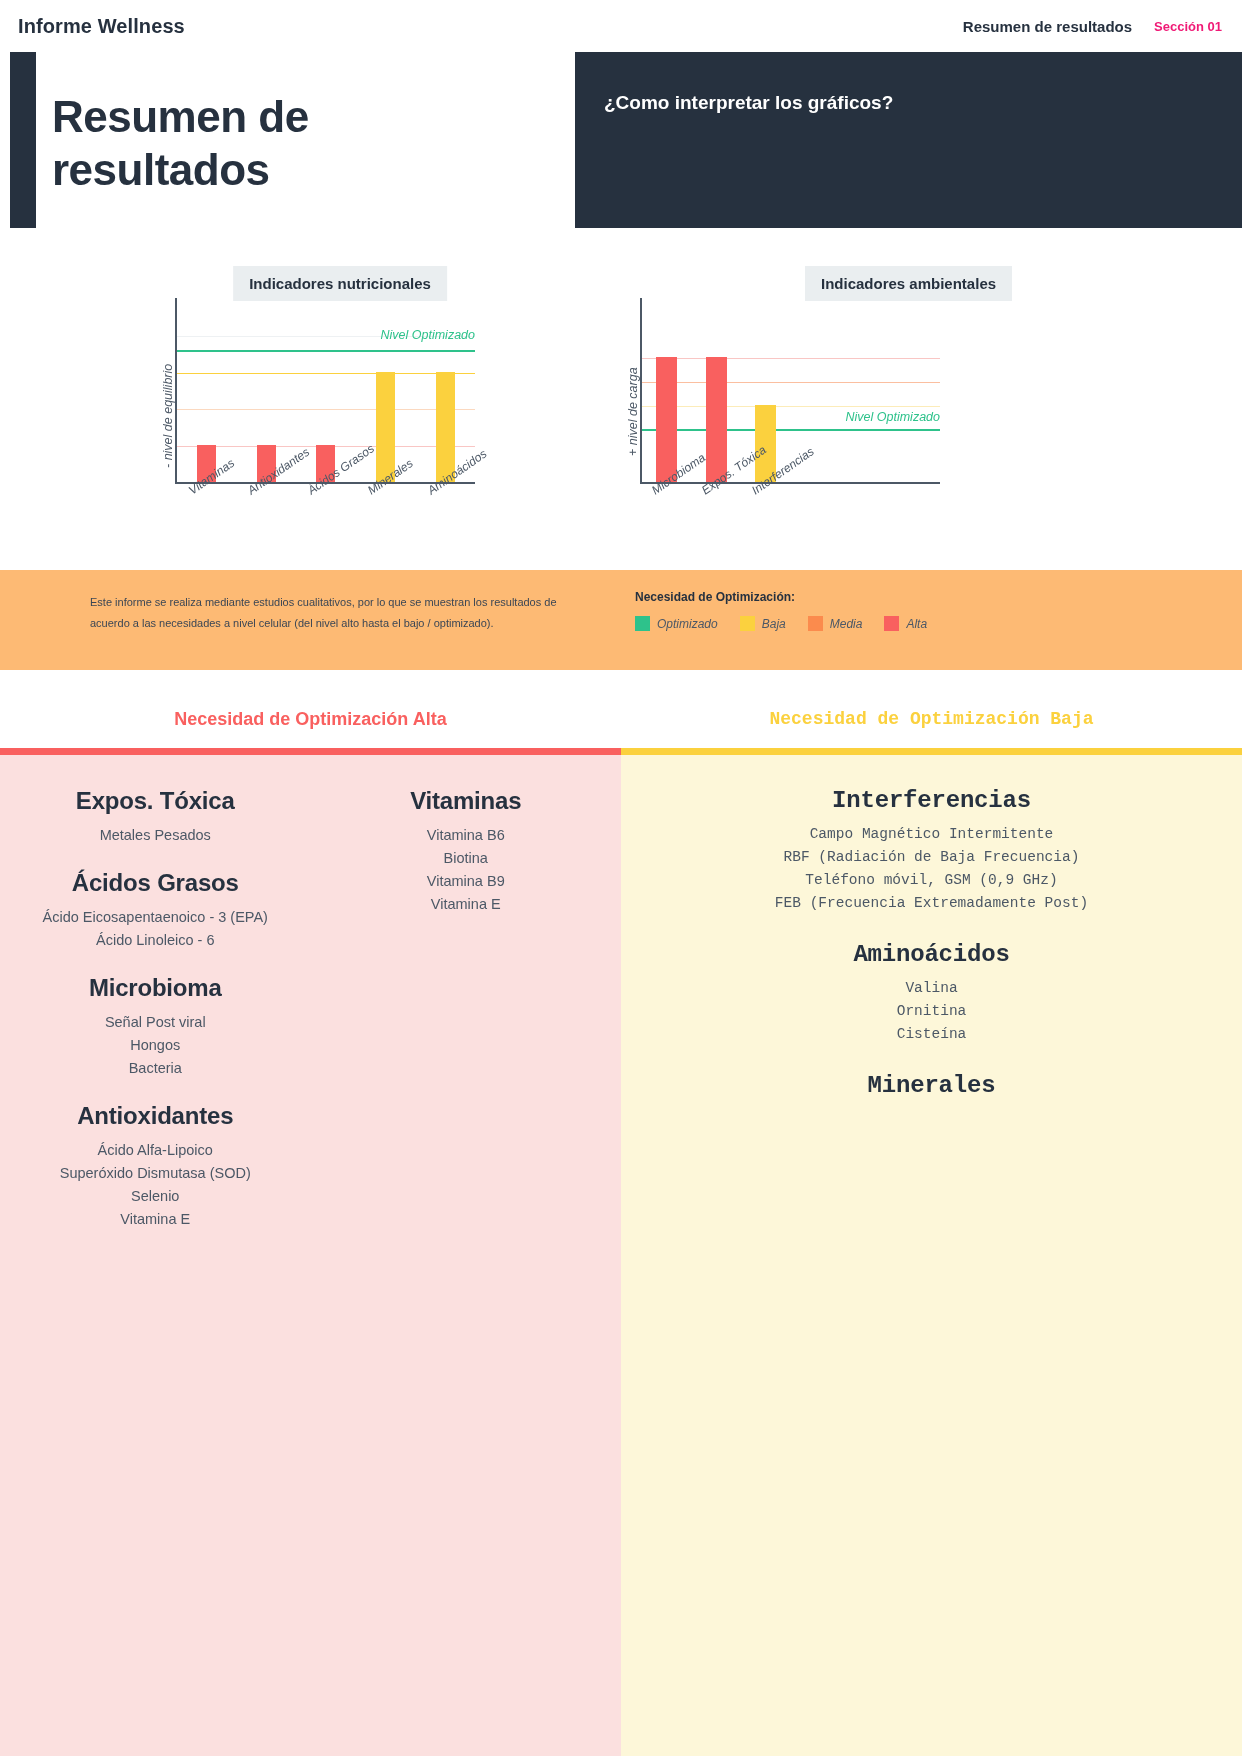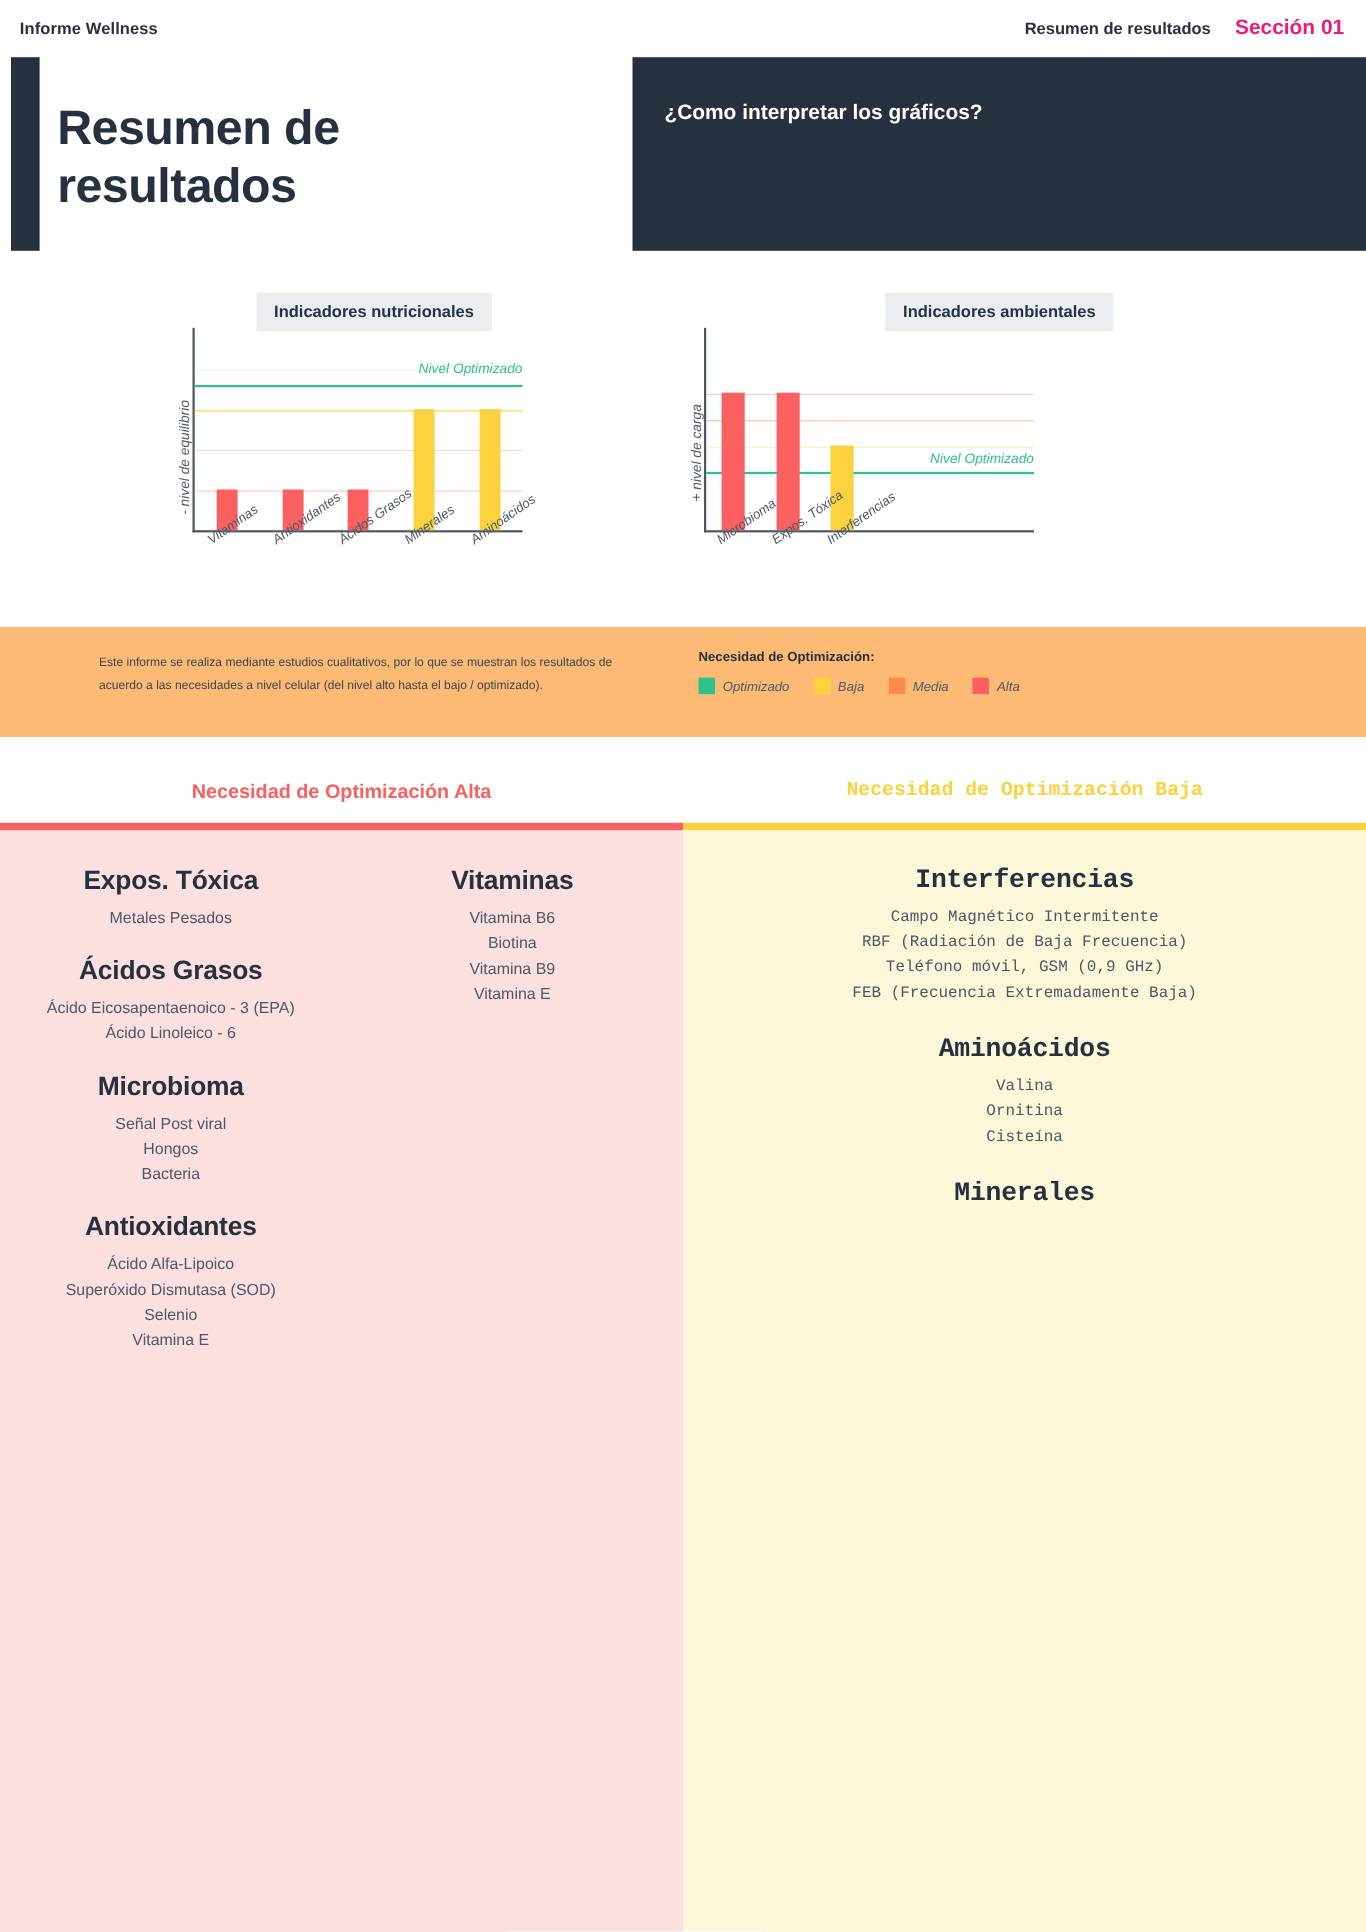--- a/index.html
+++ b/index.html
@@ -12,24 +12,24 @@
     overflow: hidden;
   }
   .page { position: relative; width: 1242px; height: 1756px; }
 
   
   .topbar {
     position: absolute; top: 0; left: 0; width: 1242px; height: 52px;
     display: flex; align-items: center; justify-content: space-between;
     padding: 0 20px 0 18px;
   }
-  .topbar-left { font-size: 15px; font-weight: bold; color: #26313f; letter-spacing: .1px; }
+  .topbar-left { font-size: 20px; font-weight: bold; color: #26313f; letter-spacing: .1px; }
   .topbar-right { display: flex; align-items: center; gap: 22px; }
   .topbar-sub { font-size: 15px; font-weight: bold; color: #26313f; }
-  .topbar-sec { font-size: 19px; font-weight: bold; color: #f01a76; }
+  .topbar-sec { font-size: 13px; font-weight: bold; color: #f01a76; }
 
   
   .hero { position: absolute; top: 52px; left: 0; width: 1242px; height: 176px; }
   .hero-bar {
     position: absolute; left: 10px; top: 0; width: 26px; height: 176px;
     background: #26313f;
   }
   .hero-title {
     position: absolute; left: 52px; top: 38px; width: 470px;
     font-size: 44px; line-height: 53px; font-weight: bold;
@@ -303,21 +303,21 @@
       <div class="col-head">Necesidad de Optimización Baja</div>
       <div class="col-rule"></div>
       <div class="col-body">
         <div class="subcols">
           <div class="subcol">
             <div class="group">
               <h3>Interferencias</h3>
               <div class="item">Campo Magnético Intermitente</div>
               <div class="item">RBF (Radiación de Baja Frecuencia)</div>
               <div class="item">Teléfono móvil, GSM (0,9 GHz)</div>
-              <div class="item">FEB (Frecuencia Extremadamente Baja)</div>
+              <div class="item">FEB (Frecuencia Extremadamente Post)</div>
             </div>
             <div class="group">
               <h3>Aminoácidos</h3>
               <div class="item">Valina</div>
               <div class="item">Ornitina</div>
               <div class="item">Cisteína</div>
             </div>
             <div class="group">
               <h3>Minerales</h3>
             </div>

